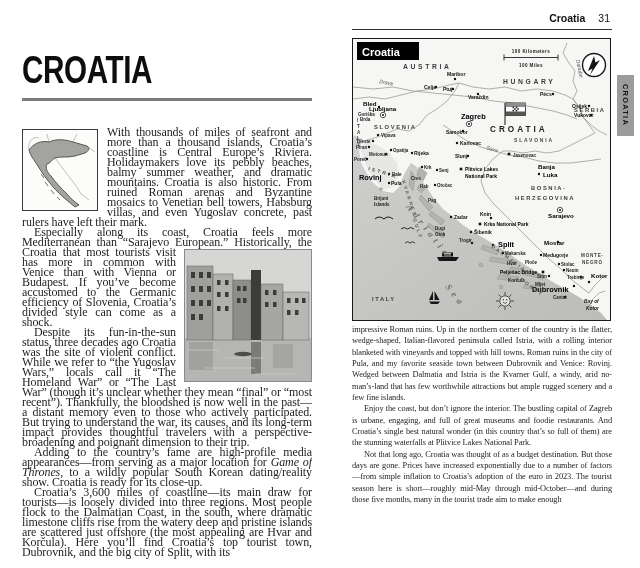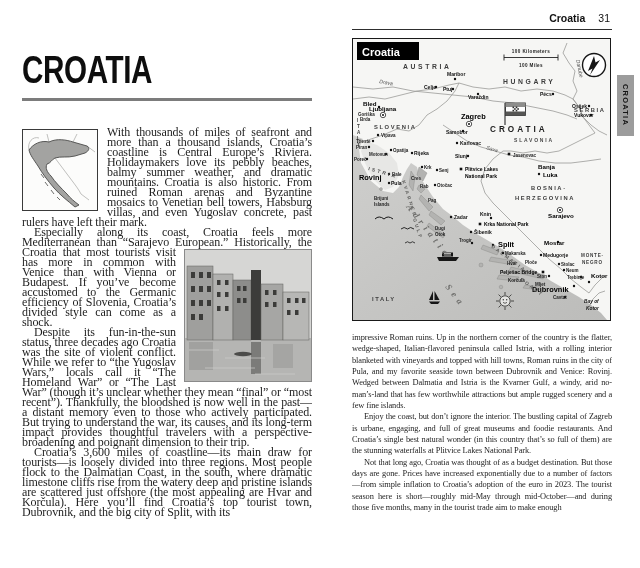--- a/index.html
+++ b/index.html
@@ -24,21 +24,21 @@
   .photo svg{display:block;width:100%;height:100%;}
   
   .right-col{position:absolute;left:352px;top:0;width:260px;height:568px;overflow:hidden;}
   .pg-header{position:absolute;top:12px;right:2px;font-family:"Liberation Sans",sans-serif;
         font-size:10.5px;color:#111;text-align:right;}
   .chapter-name{font-weight:700;}
   .page-num{margin-left:13px;font-weight:400;}
   .header-rule{position:absolute;top:29px;left:0;width:260px;height:1px;background:#2e2e2e;}
   .map-frame{margin-top:38px;width:257px;height:281px;border:1.5px solid #191919;background:#f6f6f4;}
   .map-frame svg{display:block;width:100%;height:100%;}
-  .right-text{margin-top:11px;}
+  .right-text{margin-top:3px;}
   
   .side-tab{position:absolute;left:617px;top:75px;width:17px;height:61px;background:#9c9c9c;
         display:flex;align-items:center;justify-content:center;}
   .side-tab span{writing-mode:vertical-rl;font-family:"Liberation Sans",sans-serif;font-weight:700;
         font-size:7.5px;letter-spacing:1.2px;color:#141414;}
   
   .map-frame text{font-family:"Liberation Sans",sans-serif;}
   text.m-country{font-weight:700;font-size:6.8px;letter-spacing:2.6px;fill:#3d3d3d;}
   text.m-country-sm{font-weight:700;font-size:5.8px;letter-spacing:1.6px;fill:#3d3d3d;}
   text.m-country-xs{font-weight:700;font-size:4.6px;letter-spacing:.8px;fill:#3d3d3d;}
@@ -120,20 +120,21 @@
                 <rect x="110" y="60" width="3.5" height="5"></rect>
             </g>
             <rect x="4" y="92" width="24" height="28" fill="#8a8a88" opacity="0.45"></rect>
             <rect x="66" y="92" width="10" height="32" fill="#4a4a48" opacity="0.55"></rect>
             <rect x="88" y="94" width="20" height="24" fill="#8e8e8c" opacity="0.4"></rect>
             <path d="M4,100 h30 M40,108 h40 M20,118 h50 M70,124 h40" stroke="#cdcdcb" stroke-width="1" opacity="0.7"></path>
             <ellipse cx="58" cy="104" rx="9" ry="2.2" fill="#4c4c4a"></ellipse>
           </svg>
           </span><span>tourists visit has more in common with Venice than with Vienna or Budapest. If you’ve become accustomed to the Germanic efficiency of Slovenia, Croatia’s divided style can come as a shock.</span></p>
       <p>Despite its fun-in-the-sun status, three decades ago Croatia was the site of violent conflict. While we refer to “the Yugoslav Wars,” locals call it “The Homeland War” or “The Last War” (though it’s unclear whether they mean “final” or “most recent”). Thankfully, the bloodshed is now well in the past—a distant memory even to those who actively participated. But trying to understand the war, its causes, and its long-term impact provides thoughtful travelers with a perspective-broadening and poignant dimension to their trip.</p>
+      <p><span>Adding to the country’s fame are high-profile media appearances—from serving as a major location for </span><em>Game of Thrones</em><span>, to a wildly popular South Korean dating/reality show. Croatia is ready for its close-up.</span></p>
       <p>Croatia’s 3,600 miles of coastline—its main draw for tourists—is loosely divided into three regions. Most people flock to the Dalmatian Coast, in the south, where dramatic limestone cliffs rise from the watery deep and pristine islands are scattered just offshore (the most appealing are Hvar and Korčula). Here you’ll find Croatia’s top tourist town, Dubrovnik, and the big city of Split, with its</p>
     </div>
   </div>
 
   <div class="right-col">
     <div class="pg-header">
       <span class="chapter-name">Croatia</span><span class="page-num">31</span>
     </div>
     <div class="header-rule"></div>
 

